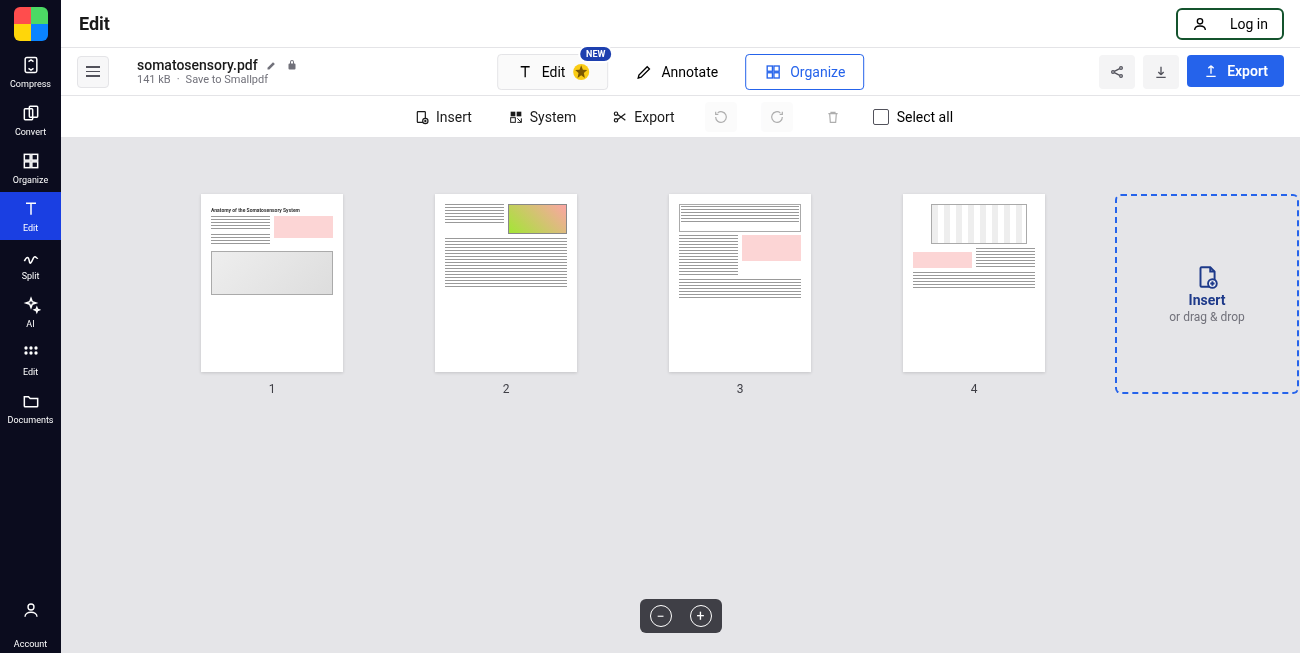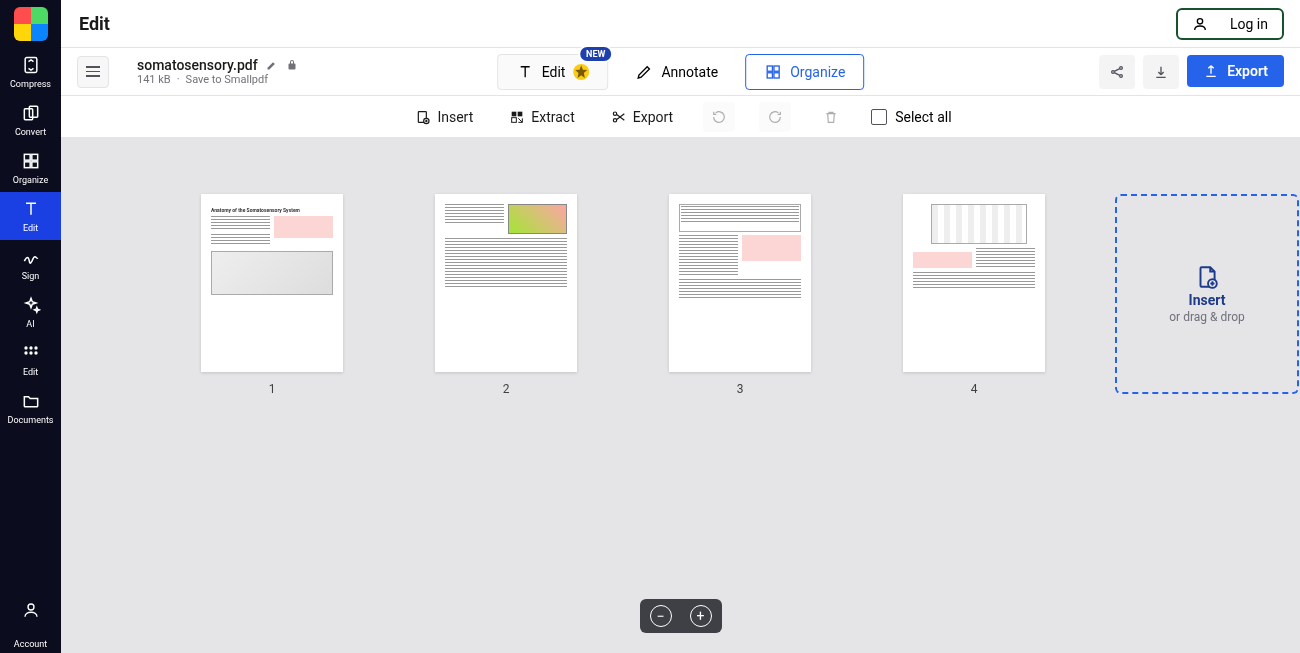--- a/index.html
+++ b/index.html
@@ -126,21 +126,21 @@
       <div class="nav-item active">
         <svg viewBox="0 0 24 24" fill="none" stroke="currentColor" stroke-width="1.8">
             <path d="M6 5h12M12 5v14"></path>
           </svg>
         <span>Edit</span>
       </div>
       <div class="nav-item">
         <svg viewBox="0 0 24 24" fill="none" stroke="currentColor" stroke-width="1.8">
             <path d="M4 17c3-6 5-6 6 0s3 0 5-4 4 2 5 0"></path>
           </svg>
-        <span>Sign</span>
+        <span>Split</span>
       </div>
       <div class="nav-item">
         <svg viewBox="0 0 24 24" fill="none" stroke="currentColor" stroke-width="1.8">
             <path d="M12 4l1.5 4L18 9.5l-4.5 1.5L12 15l-1.5-4L6 9.5l4.5-1.5zM19 15l.8 2 2 .8-2 .8-.8 2-.8-2-2-.8 2-.8z"></path>
           </svg>
         <span>AI</span>
       </div>
       <div class="nav-item">
         <svg viewBox="0 0 24 24" fill="currentColor">
             <circle cx="6" cy="6" r="2"></circle>
@@ -266,21 +266,21 @@
           </svg>
         <span>Insert</span>
       </div>
       <div class="tool-btn">
         <svg viewBox="0 0 24 24" fill="currentColor">
             <rect x="4" y="4" width="7" height="7"></rect>
             <rect x="13" y="4" width="7" height="7"></rect>
             <rect x="4" y="13" width="7" height="7" fill="none" stroke="currentColor" stroke-width="1.5"></rect>
             <path d="M14 14l6 6M20 14v6h-6" fill="none" stroke="currentColor" stroke-width="1.5"></path>
           </svg>
-        <span>Extract</span>
+        <span>System</span>
       </div>
       <div class="tool-btn">
         <svg viewBox="0 0 24 24" fill="none" stroke="currentColor" stroke-width="1.8">
             <circle cx="6" cy="7" r="2.5"></circle>
             <circle cx="6" cy="17" r="2.5"></circle>
             <path d="M8 8l12 9M8 16l12-9"></path>
           </svg>
         <span>Export</span>
       </div>
       <div class="tool-btn disabled">

